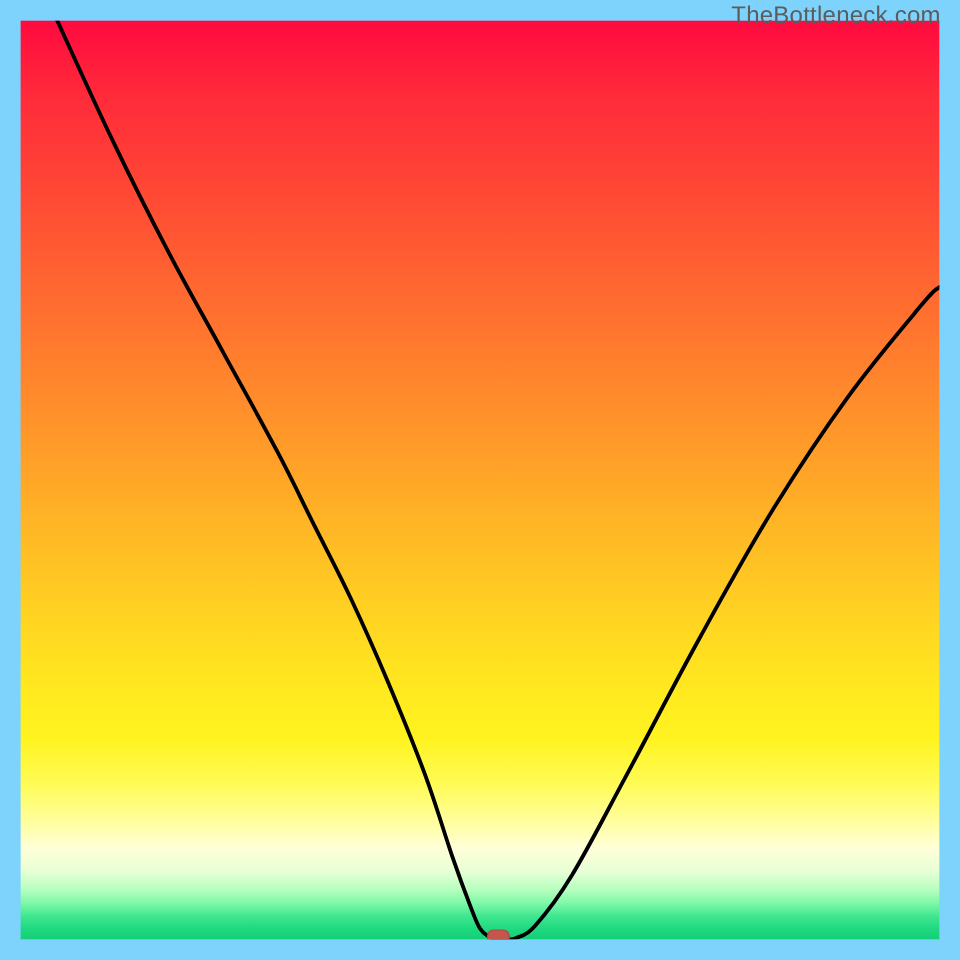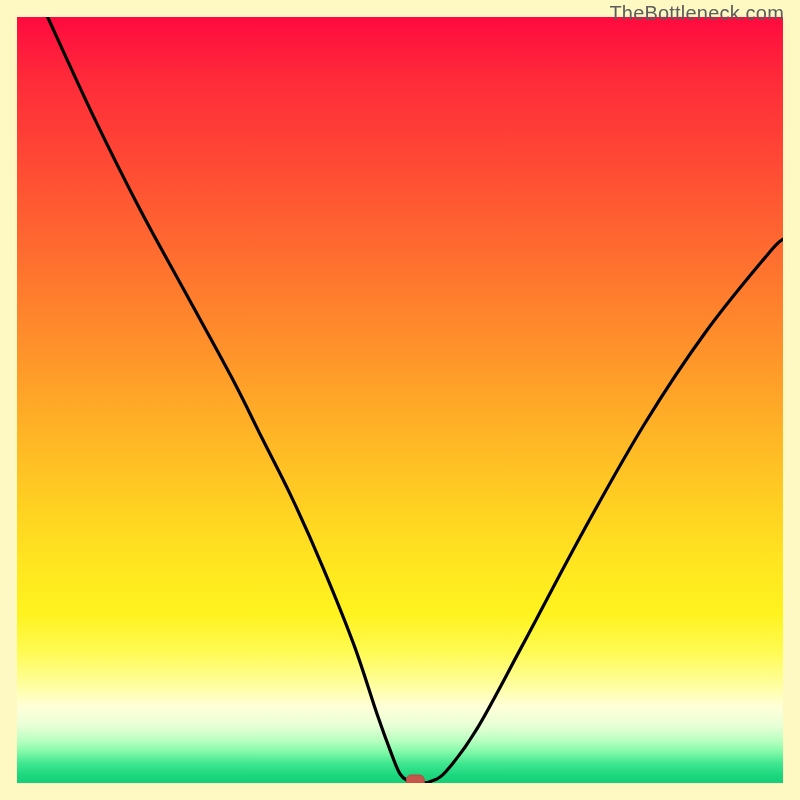--- a/index.html
+++ b/index.html
@@ -8,21 +8,21 @@
     width: 800px;
     height: 800px;
     overflow: hidden;
     background: #000;
     font-family: Arial, Helvetica, sans-serif;
   }
   .frame {
     position: relative;
     width: 800px;
     height: 800px;
-    background: #fef9c3;
+    background: #7dd3fc;
   }
   .plot-area {
     position: absolute;
     left: 17px;
     top: 17px;
     width: 766px;
     height: 766px;
     overflow: hidden;
   }
   .gradient {

